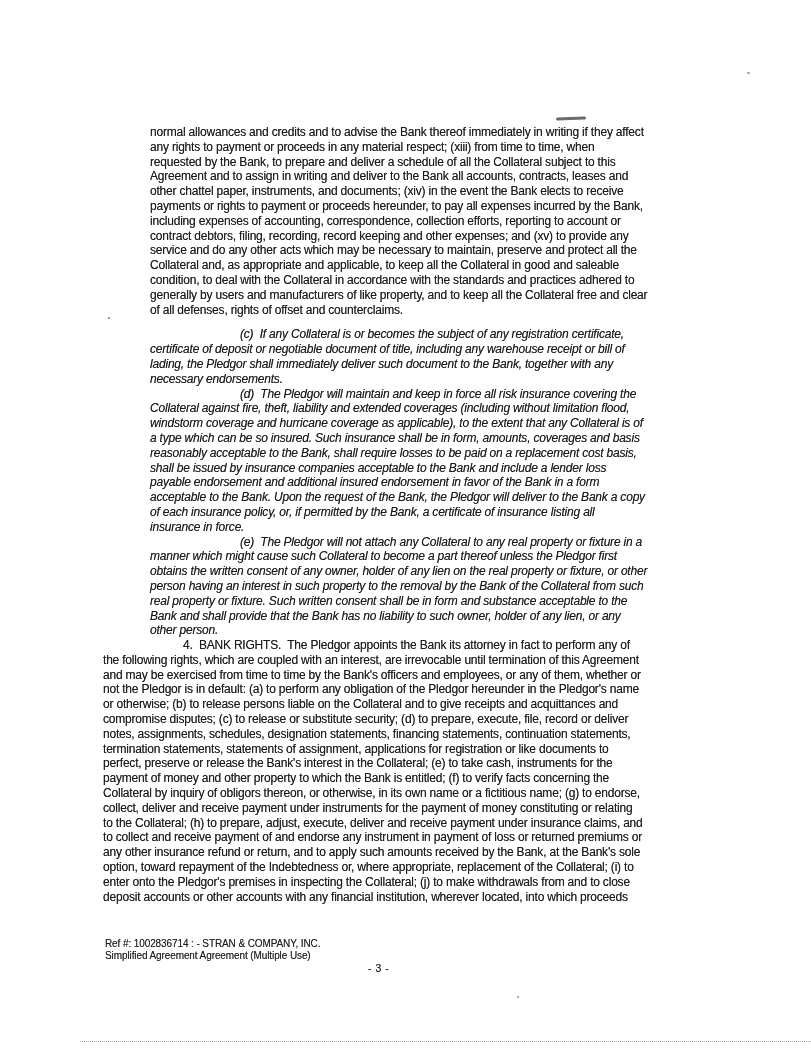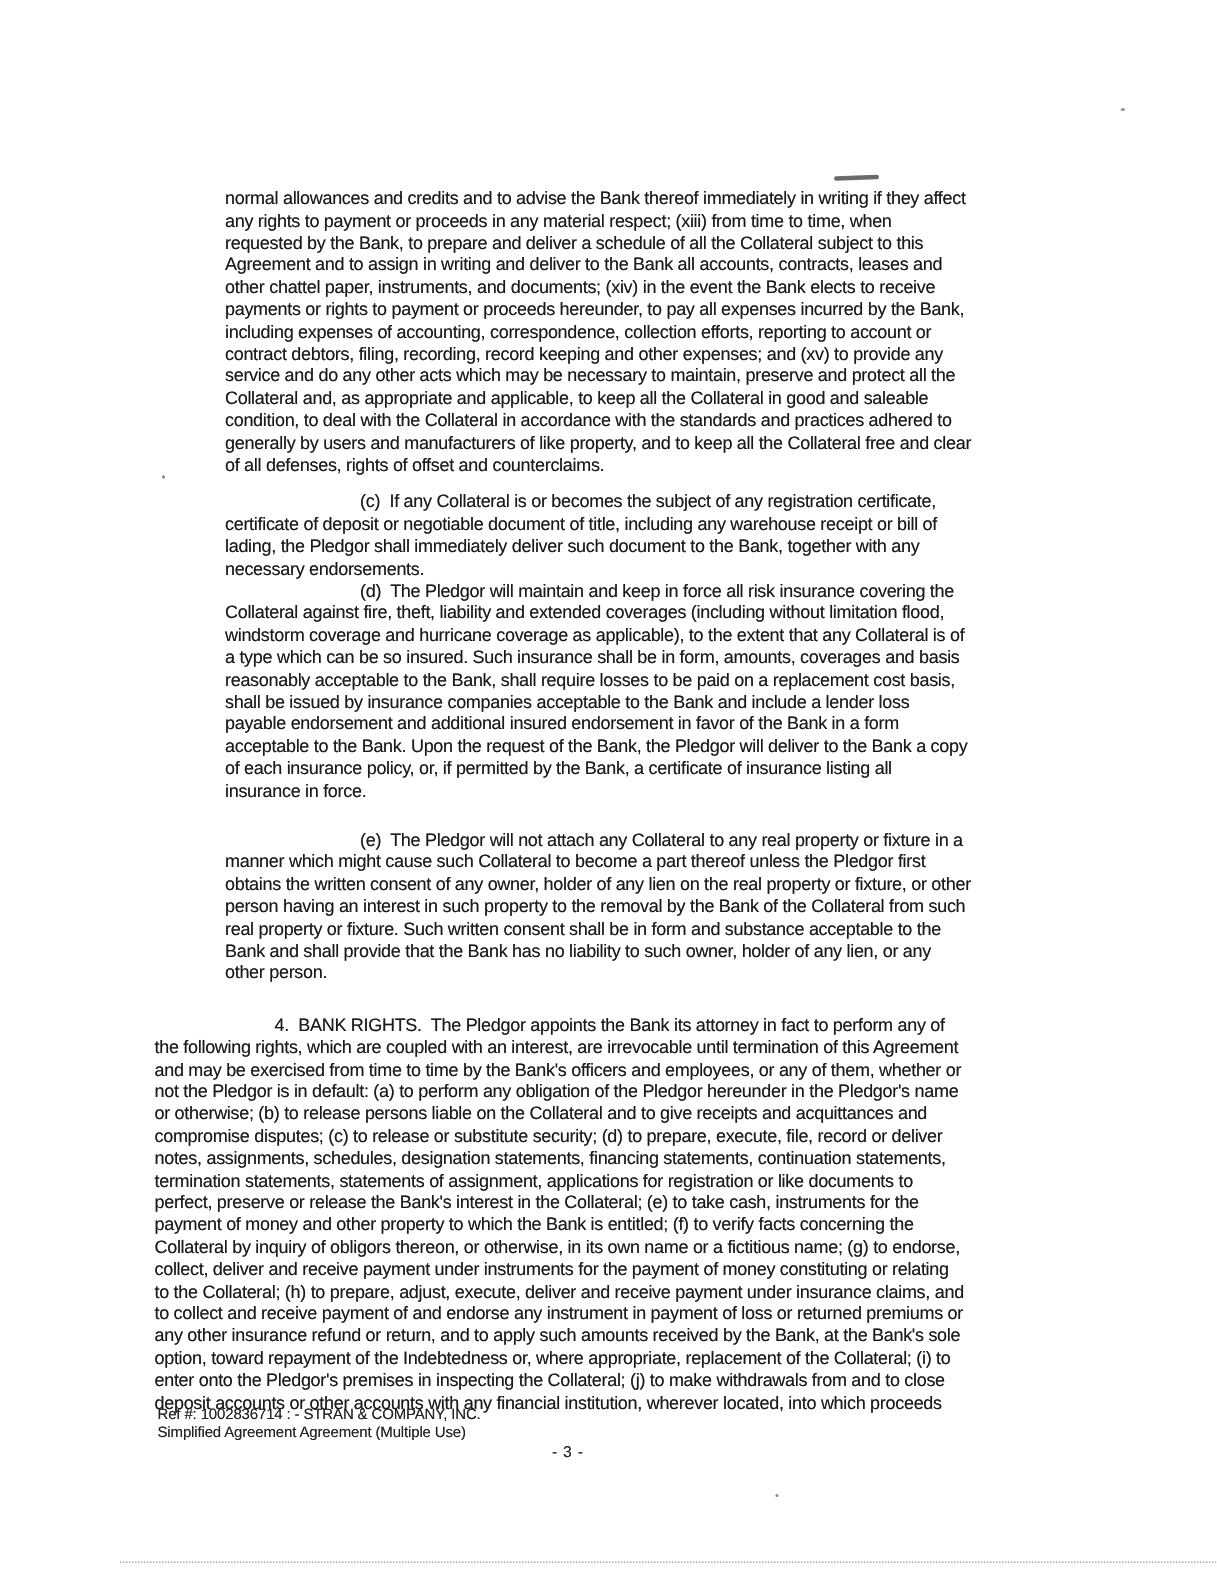--- a/index.html
+++ b/index.html
@@ -30,28 +30,29 @@
   }
   .para.body-indent {
     margin-left: 150px;
     margin-right: 10px;
   }
   .para.first {
     padding-top: 125px;
   }
   .para.sub-item {
     text-indent: 90px;
+    font-style: italic;
   }
   .para.c  { margin-top: 10px; }
   .para.d  { }
-  .para.e  { margin-top: 18px; }
+  .para.e  { margin-top: 0; }
   .para.section {
     margin-left: 103px;
     margin-right: 8px;
-    margin-top: 20px;
+    margin-top: 0;
     text-indent: 80px;
   }
   .footer-block {
     position: absolute;
     left: 105px;
     top: 938px;
     font-size: 10px;
     line-height: 12.2px;
     letter-spacing: -0.1px;
     color: #222;

